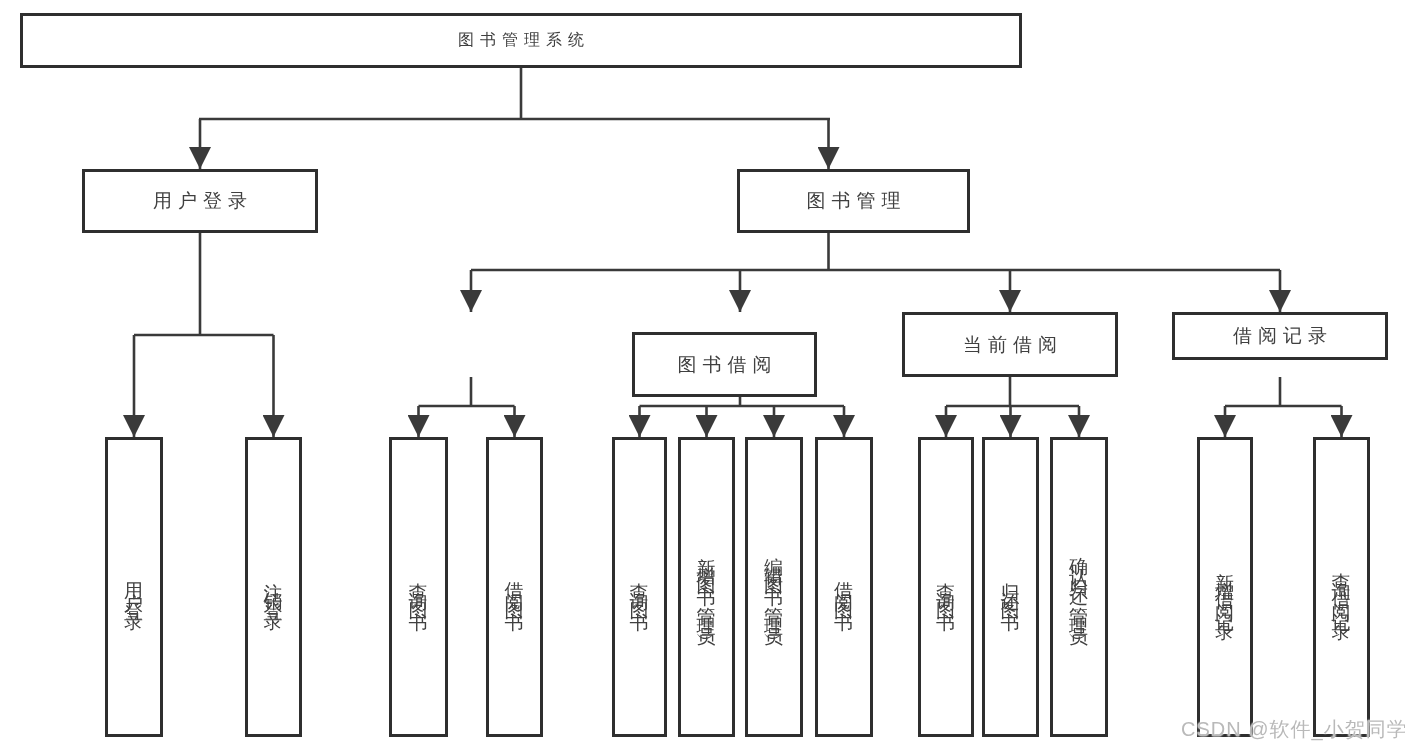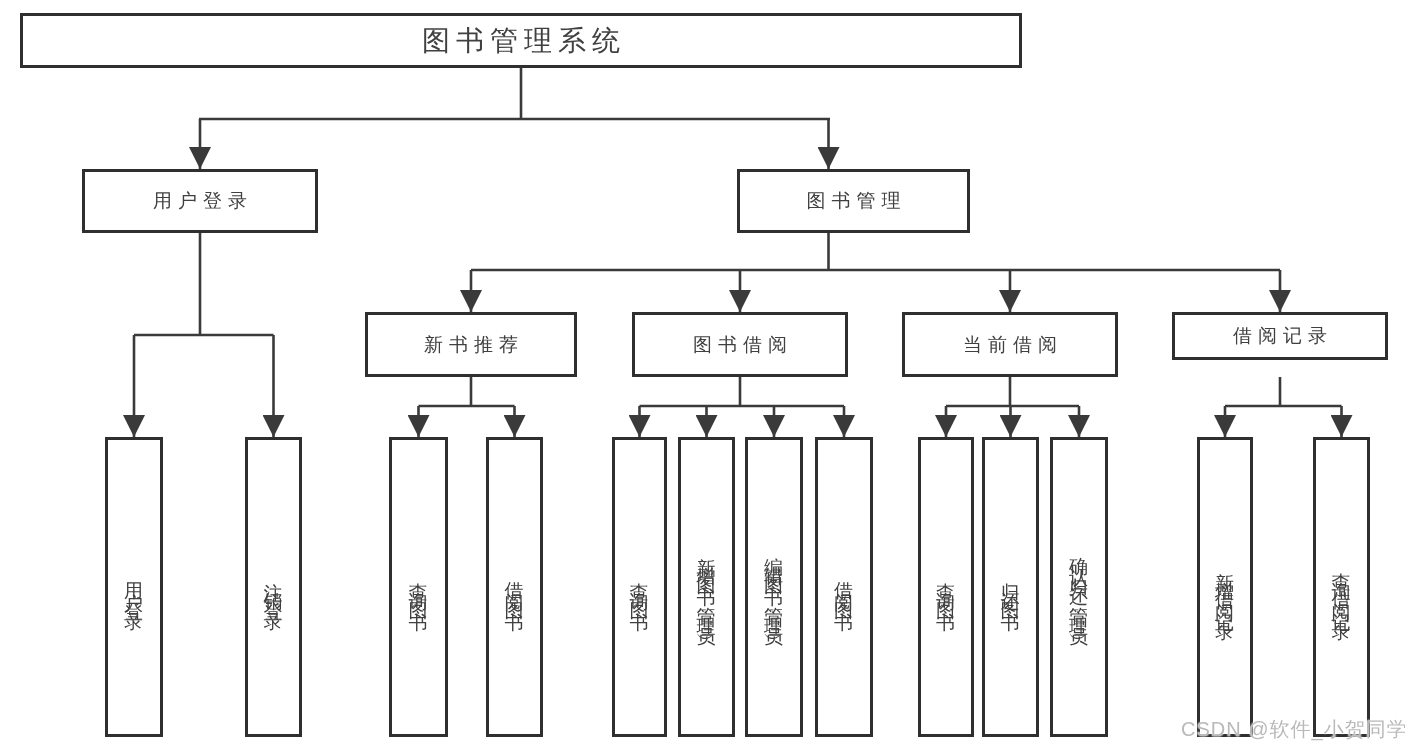--- a/index.html
+++ b/index.html
@@ -23,21 +23,21 @@
   .box{
     position:absolute;z-index:2;
     box-sizing:border-box;
     border:3px solid var(--box-border);
     background:#ffffff;
     color:var(--text);
     display:flex;align-items:center;justify-content:center;
     text-align:center;
   }
   .h-label{font-size:19px;letter-spacing:6px;text-indent:6px;white-space:nowrap;}
-  .root-label{font-size:28px;}
+  .root-label{font-size:16px;}
   .leaf{
     writing-mode:vertical-rl;
     text-orientation:mixed;
     font-size:19px;
     letter-spacing:10px;
     line-height:1;
     white-space:nowrap;
   }
   .watermark{
     position:absolute;z-index:3;
@@ -105,24 +105,21 @@
     <span class="h-label root-label">图书管理系统</span>
   </div>
 
   <div class="box" style="left:82px;top:169px;width:236px;height:64px;">
     <span class="h-label">用户登录</span>
   </div>
   <div class="box" style="left:737px;top:169px;width:233px;height:64px;">
     <span class="h-label">图书管理</span>
   </div>
 
-  <div class="box" style="left:365px;top:312px;width:212px;height:65px;">
-    <span class="h-label">新书推荐</span>
-  </div>
-  <div class="box" style="left:632px;top:312px;width:216px;height:65px;">
+  <div class="box" style="left:632px;top:332px;width:185px;height:65px;">
     <span class="h-label">图书借阅</span>
   </div>
   <div class="box" style="left:902px;top:312px;width:216px;height:65px;">
     <span class="h-label">当前借阅</span>
   </div>
   <div class="box" style="left:1172px;top:312px;width:216px;height:48px;">
     <span class="h-label">借阅记录</span>
   </div>
 
   <div class="box leaf" style="left:105px;top:437px;width:58px;height:300px;">用户登录</div>

